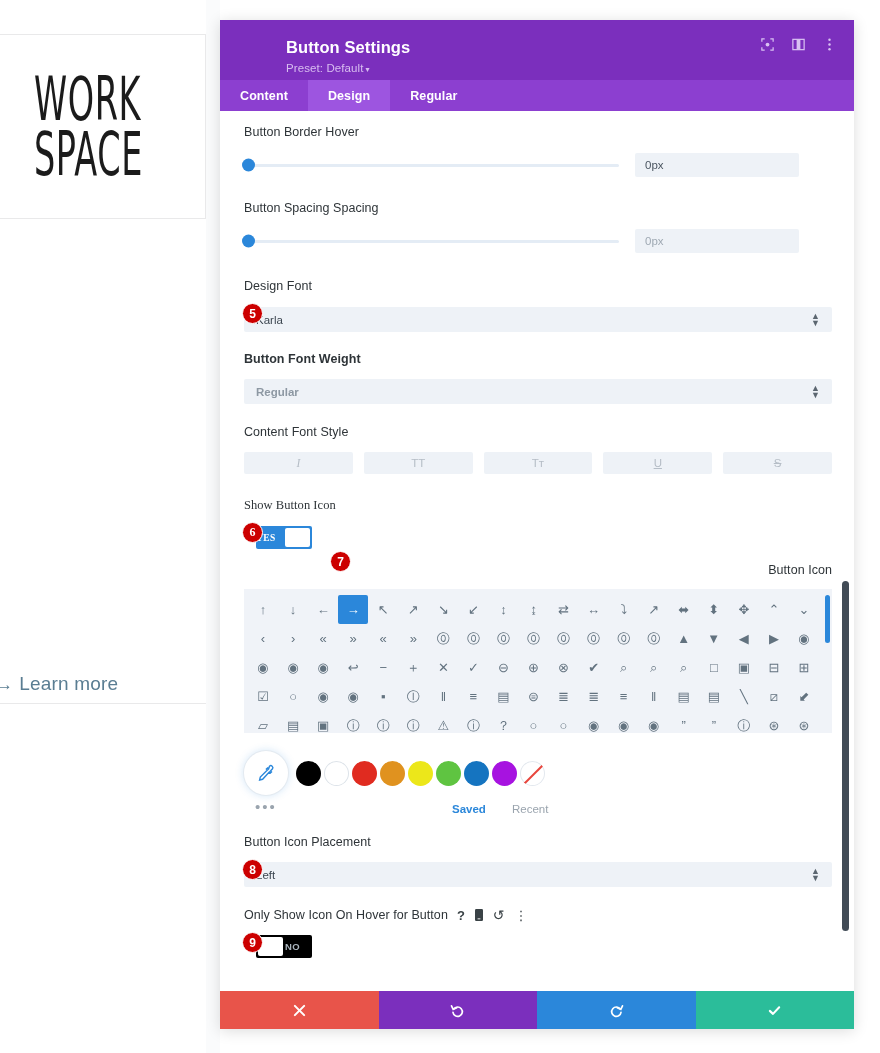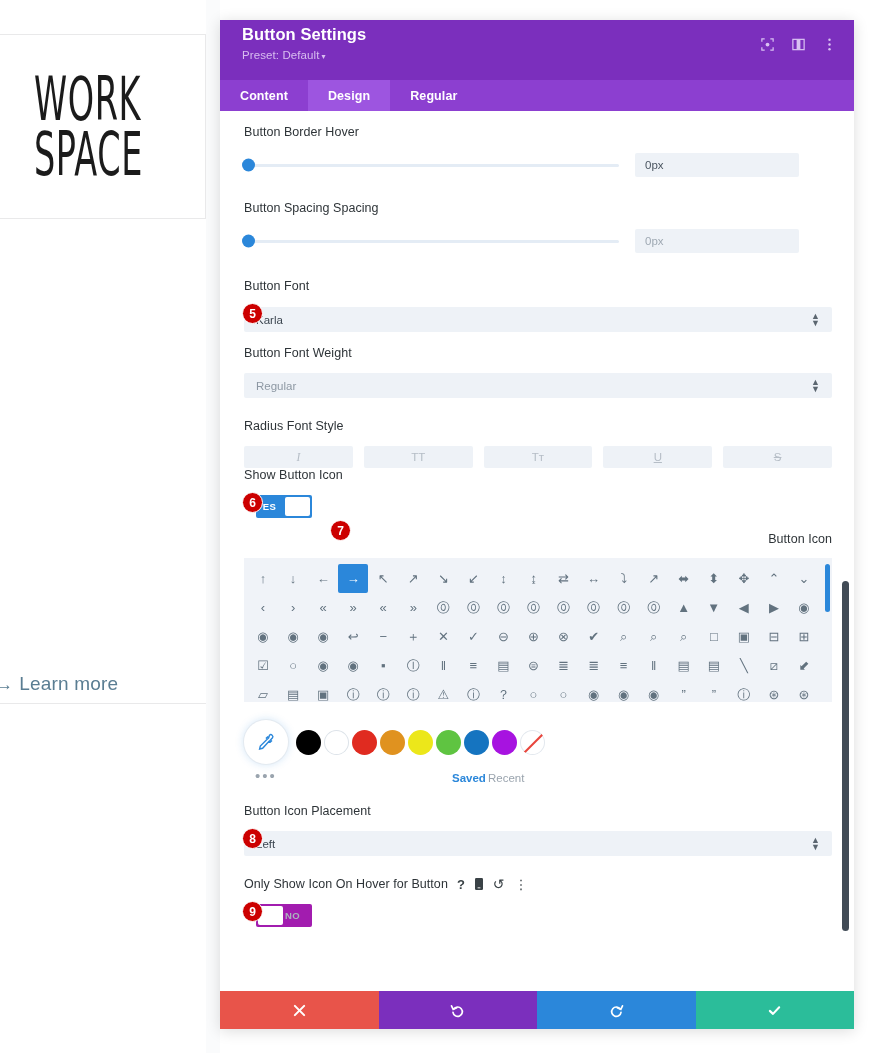--- a/index.html
+++ b/index.html
@@ -91,21 +91,21 @@
   }
   .modal-header {
     background: #7b2fbd;
     height: 60px;
     padding: 0 16px 0 22px;
     display: flex;
     align-items: flex-start;
     justify-content: space-between;
     flex: none;
   }
-  .header-titles { padding-top: 5px; }
+  .header-titles { padding-top: 18px; margin-left: 44px; }
   .modal-title {
     color: #ffffff;
     font-size: 16.5px;
     font-weight: bold;
     letter-spacing: 0.1px;
     line-height: 1.2;
   }
   .modal-preset {
     color: #d8bdf0;
     font-size: 11.5px;
@@ -271,21 +271,21 @@
     display: inline-flex;
     align-items: center;
     height: 23px;
     border-radius: 2px;
     overflow: hidden;
     cursor: pointer;
     width: 56px;
     box-sizing: border-box;
   }
   .toggle.on { background: #2b87da; }
-  .toggle.off { background: #a21caf; }
+  .toggle.off { background: #000000; }
   .toggle .lbl {
     font-size: 9.5px;
     font-weight: bold;
     letter-spacing: 0.4px;
     width: 28px;
   }
   .toggle.on .lbl { color: #ffffff; order: 1; }
   .toggle.off .lbl { color: #aab4bd; order: 2; }
   .toggle .knob {
     width: 26px;
@@ -412,21 +412,21 @@
   .saved-lbl {
     position: absolute;
     left: 208px;
     font-size: 11.5px;
     color: #2b87da;
     font-weight: bold;
     cursor: pointer;
   }
   .recent-lbl {
     position: absolute;
-    left: 244px;
+    left: 268px;
     font-size: 11.5px;
     color: #9aa4ae;
     cursor: pointer;
   }
 
   
   .modal-footer {
     height: 38px;
     display: flex;
     flex: none;
@@ -505,48 +505,48 @@
       <div class="field-label">Button Spacing Spacing</div>
       <div class="slider-row" style="margin-top:14px;">
         <div class="slider-track">
           <div class="slider-handle" style="left: 0%;"></div>
         </div>
         <div class="slider-value placeholder">0px</div>
       </div>
     </div>
 
     <div class="field" style="margin-top:26px;">
-      <div class="field-label">Button Font</div>
+      <div class="field-label">Design Font</div>
       <div class="badge" style="left:-2px; top:24px;">5</div>
       <div class="select" style="margin-top:14px;">
         <span>Karla</span>
         <span class="spin">▲<br>▼</span>
       </div>
     </div>
 
-    <div class="field" style="margin-top:14px;">
+    <div class="field" style="margin-top:20px;font-weight:bold;">
       <div class="field-label">Button Font Weight</div>
       <div class="select muted" style="margin-top:13px;">
         <span>Regular</span>
         <span class="spin">▲<br>▼</span>
       </div>
     </div>
 
     <div class="field" style="margin-top:21px;">
-      <div class="field-label">Radius Font Style</div>
+      <div class="field-label">Content Font Style</div>
       <div class="style-btns" style="margin-top:13px;">
         <div class="style-btn" style="font-style:italic;font-family:'Liberation Serif',serif;">I</div>
         <div class="style-btn">TT</div>
         <div class="style-btn">Tт</div>
         <div class="style-btn" style="text-decoration:underline;">U</div>
         <div class="style-btn" style="text-decoration:line-through;">S</div>
       </div>
     </div>
 
-    <div class="field" style="">
+    <div class="field" style="margin-top:24px;font-family:Liberation Serif, serif;">
       <div class="field-label">Show Button Icon</div>
       <div class="badge" style="left:-2px; top:24px;">6</div>
       <div class="toggle on" style="margin-top:13px; margin-left:12px;">
         <span class="lbl">YES</span>
         <span class="knob"></span>
       </div>
     </div>
 
     <div class="field" style="margin-top:14px;text-align:right;">
       <div class="field-label">Button Icon</div>

